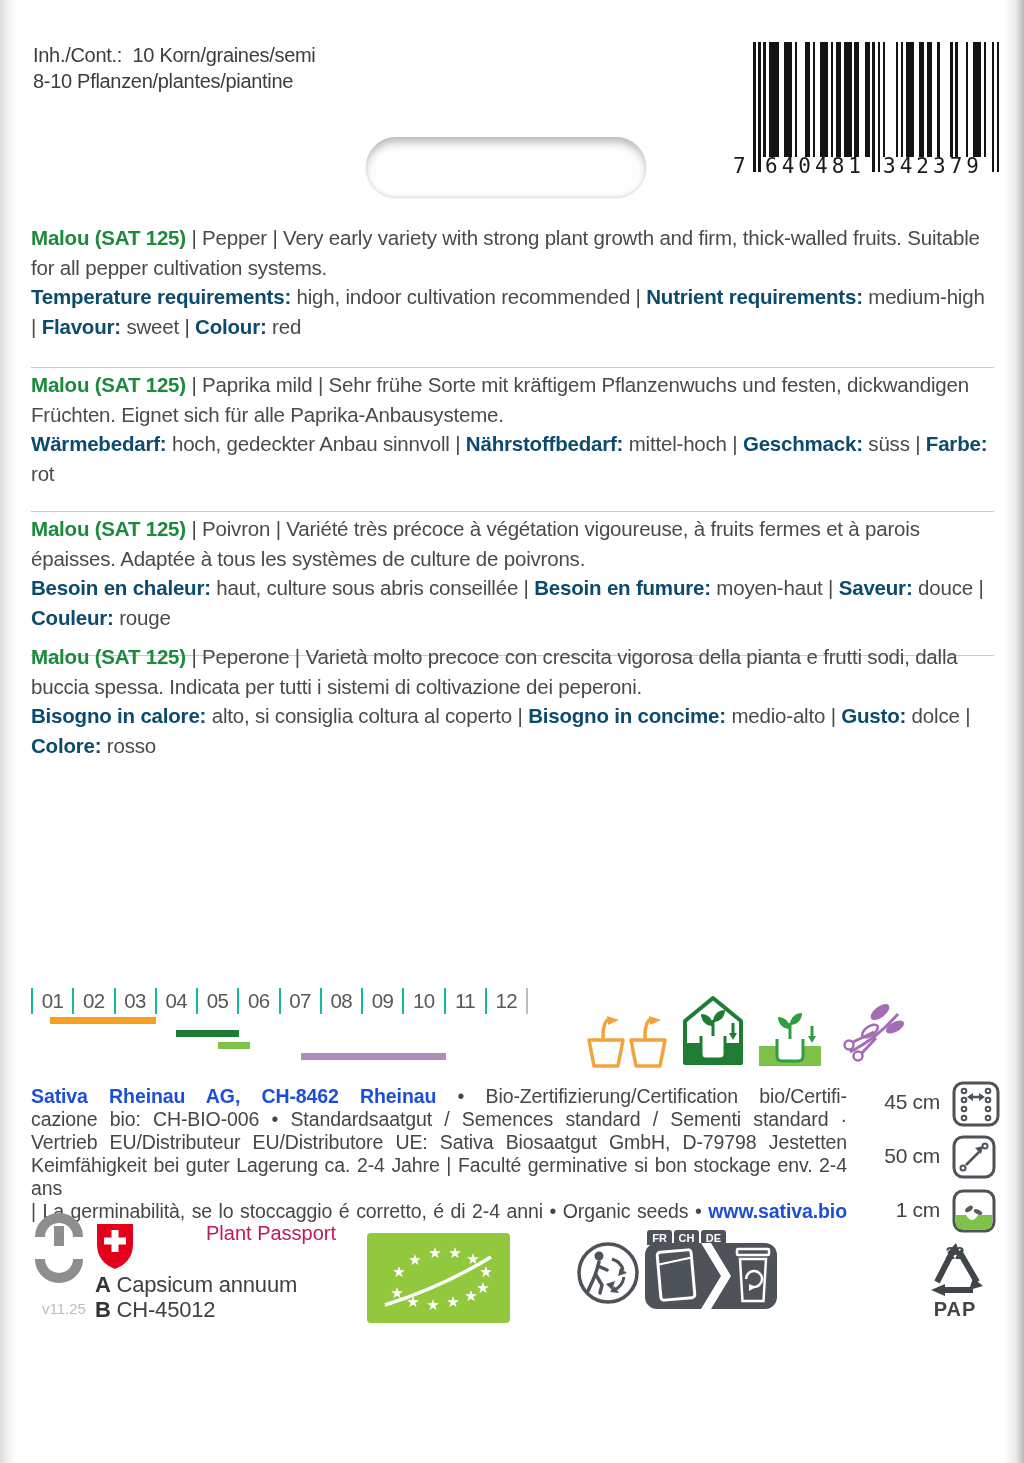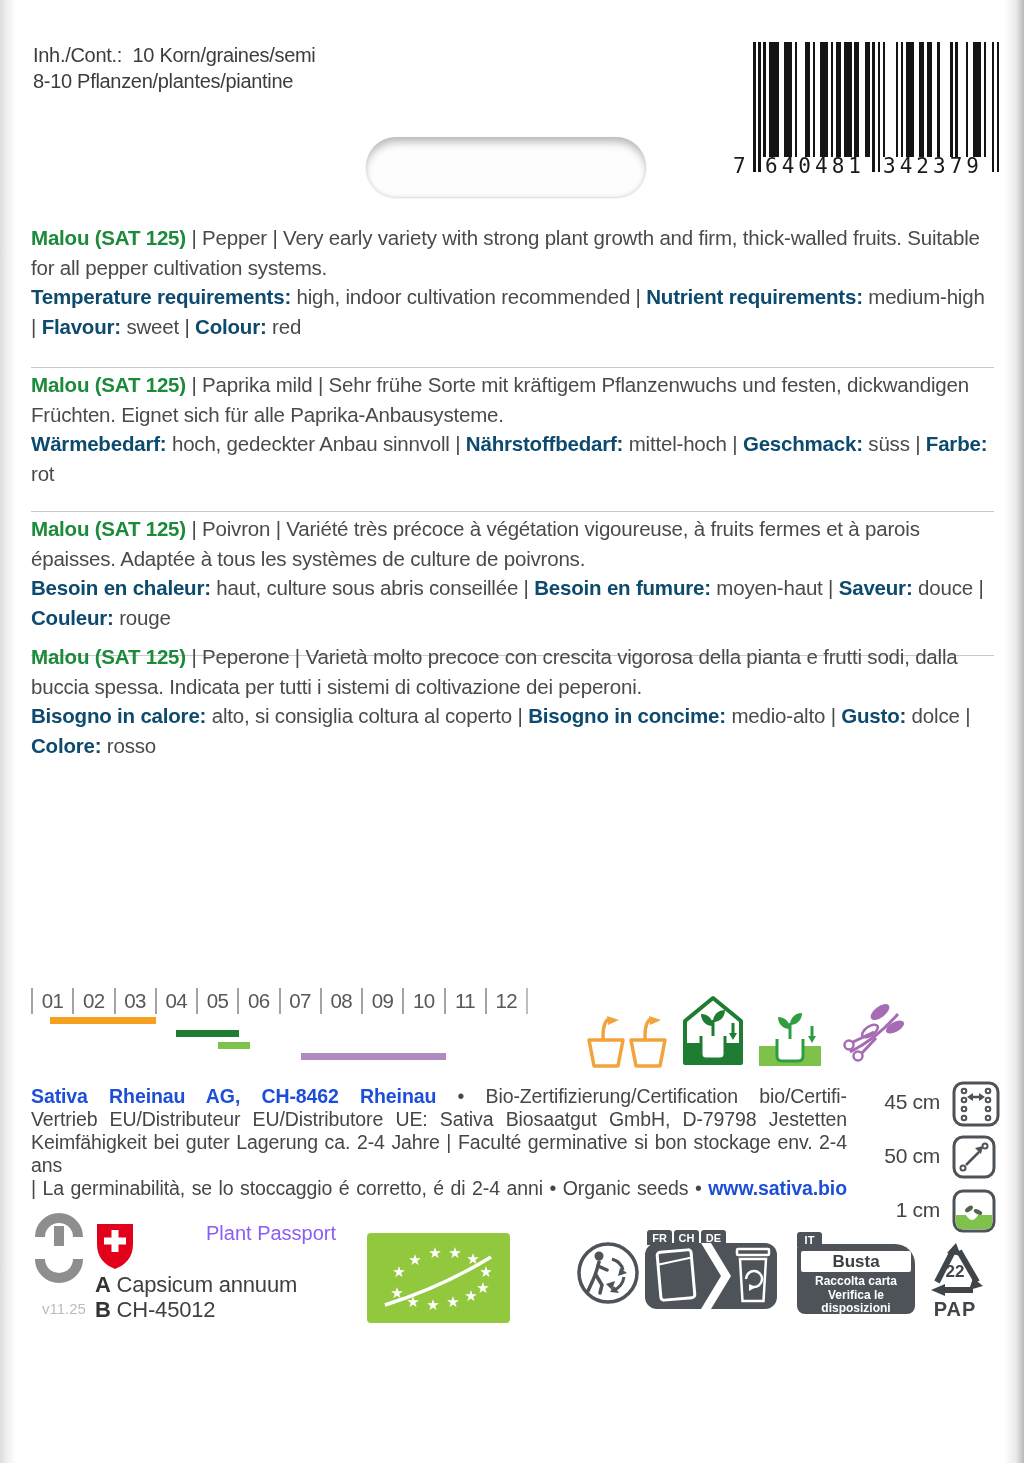--- a/index.html
+++ b/index.html
@@ -36,21 +36,21 @@
   
   .lang-block{position:absolute;left:31px;width:963px;font-size:20.5px;line-height:29.5px;
               letter-spacing:-0.2px;color:#4a4a4a;}
   .lang-block p{margin:0;}
   .lang-block .title{color:#1b8a3a;font-weight:bold;}
   .lang-block b{color:#0c4a6e;}
   .divider{position:absolute;left:31px;width:963px;height:1px;background:#c9c9c9;}
 
   
   #month-strip{position:absolute;left:31px;top:988px;width:497px;display:flex;height:26px;}
-  .mcell{flex:1;border-left:2px solid #a3a3a3;text-align:center;font-size:20.5px;line-height:25px;
+  .mcell{flex:1;border-left:2px solid #14b8a6;text-align:center;font-size:20.5px;line-height:25px;
          color:#57585a;letter-spacing:-0.5px;}
   .mcell:last-child{border-right:2px solid #bdbdbd;}
   .cal-bar{position:absolute;height:7px;}
 
   .act-icon{position:absolute;}
 
   
   #footer-text{position:absolute;left:31px;top:1085px;width:816px;font-size:19.5px;
                line-height:22.9px;color:#464646;letter-spacing:-0.1px;}
   .footer-line{text-align:justify;text-align-last:justify;}
@@ -58,39 +58,39 @@
 
   
   .meas-label{position:absolute;left:868px;width:72px;text-align:right;font-size:21px;
               color:#454545;letter-spacing:-0.3px;}
   .meas-icon{position:absolute;left:952px;}
 
   
   #sativa-logo{position:absolute;left:32px;top:1212px;}
   #version{position:absolute;left:42px;top:1300px;font-size:15px;color:#bcbcbc;}
   #swiss-shield{position:absolute;left:96px;top:1222px;}
-  #pp-title{position:absolute;left:206px;top:1222px;font-size:20px;color:#8b5cf6;}
+  #pp-title{position:absolute;left:206px;top:1222px;font-size:20px;color:#be185d;}
   .pp-line{position:absolute;left:95px;font-size:22px;color:#3f3f3f;letter-spacing:-0.2px;}
   .pp-line b{color:#333;}
   #eu-leaf{position:absolute;left:367px;top:1233px;}
   #triman{position:absolute;left:576px;top:1240px;}
   #infotri{position:absolute;left:645px;top:1230px;width:132px;height:80px;}
   .sort-tab{position:absolute;top:0;width:25px;height:15px;background:#4d5358;color:#fff;
             font-size:11px;font-weight:bold;text-align:center;line-height:16px;
             border-radius:3px 3px 0 0;}
   #infotri svg{position:absolute;left:0;top:13px;}
   #busta{position:absolute;left:797px;top:1232px;width:118px;height:82px;}
   #busta .sort-tab{left:0;}
   .busta-box{position:absolute;left:0;top:12px;width:118px;height:70px;background:#4d5358;
              border-radius:5px 20px 8px 8px;}
   .busta-band{margin:7px 4px 3px 4px;background:#fff;height:21px;border-radius:2px;
               color:#3b4044;font-weight:bold;font-size:17px;text-align:center;line-height:21px;}
   .busta-lines{color:#fff;font-weight:bold;font-size:12px;line-height:13.5px;text-align:center;}
   #pap{position:absolute;left:924px;top:1240px;width:64px;text-align:center;}
-  #pap-num{position:absolute;left:0;top:22px;width:62px;text-align:center;font-size:17px;
+  #pap-num{position:absolute;left:0;top:4px;width:62px;text-align:center;font-size:17px;
            font-weight:bold;color:#3f4548;}
   #pap-label{position:absolute;left:0;top:58px;width:62px;text-align:center;font-size:20px;
            font-weight:bold;color:#3f4548;letter-spacing:1px;}
 </style>
 </head>
 <body>
 
 <div id="sheet">
   <div class="edge-left"></div>
   <div class="edge-right"></div>
@@ -276,20 +276,21 @@
     <ellipse cx="55" cy="27" rx="10" ry="5" transform="rotate(-30 55 27)" fill="#A66BB5"></ellipse>
     <ellipse cx="30" cy="31" rx="9" ry="4.5" transform="rotate(-35 30 31)" fill="none" stroke="#A66BB5" stroke-width="2.5"></ellipse>
     <circle cx="9" cy="45" r="4.5" fill="none" stroke="#A66BB5" stroke-width="2.5"></circle>
     <circle cx="18" cy="56" r="4.5" fill="none" stroke="#A66BB5" stroke-width="2.5"></circle>
     <path d="M13 42 L34 32" stroke="#A66BB5" stroke-width="3"></path>
     <path d="M22 53 L36 38" stroke="#A66BB5" stroke-width="3"></path>
   </svg>
 
   <div id="footer-text">
     <div class="footer-line"><b>Sativa Rheinau AG, CH-8462 Rheinau</b><span> • Bio-Zertifizierung/Certification bio/Certifi-</span></div>
+    <div class="footer-line">cazione bio: CH-BIO-006 • Standardsaatgut / Semences standard / Sementi standard ·</div>
     <div class="footer-line">Vertrieb EU/Distributeur EU/Distributore UE: Sativa Biosaatgut GmbH, D-79798 Jestetten</div>
     <div class="footer-line">Keimfähigkeit bei guter Lagerung ca. 2-4 Jahre | Faculté germinative si bon stockage env. 2-4 ans</div>
     <div class="footer-line"><span>| La germinabilità, se lo stoccaggio é corretto, é di 2-4 anni • Organic seeds • </span><b>www.sativa.bio</b></div>
   </div>
 
   <div class="meas-label" style="top:1090px">45 cm</div>
   <svg class="meas-icon" style="top:1081px" width="48" height="46" viewBox="0 0 48 46">
     <rect x="2" y="2" width="44" height="42" rx="9" fill="#fff" stroke="#4D5358" stroke-width="3"></rect>
     <g fill="none" stroke="#4D5358" stroke-width="2">
       <circle cx="12" cy="10" r="2.3"></circle>
@@ -383,31 +384,20 @@
         <rect x="14" y="8" width="34" height="48" rx="3" fill="none" stroke="#fff" stroke-width="3"></rect>
         <path d="M15 20 L47 16" stroke="#fff" stroke-width="2"></path>
       </g>
       <rect x="92" y="6" width="32" height="6" rx="1" fill="none" stroke="#fff" stroke-width="2.5"></rect>
       <path d="M95 16 H121 L118.5 58 H97.5 Z" fill="none" stroke="#fff" stroke-width="2.5"></path>
       <path d="M101 36 A8 8 0 1 1 108 44" fill="none" stroke="#fff" stroke-width="2.5"></path>
       <path d="M104 41 L111 44 L104 48 Z" fill="#fff"></path>
     </svg>
   </div>
 
-  <div id="busta">
-    <span class="sort-tab">IT</span>
-    <div class="busta-box">
-      <div class="busta-band">Busta</div>
-      <div class="busta-lines">
-        <div>Raccolta carta</div>
-        <div>Verifica le disposizioni</div>
-        <div>del tuo Comune</div>
-      </div>
-    </div>
-  </div>
 
   <div id="pap">
     <svg width="62" height="58" viewBox="0 0 62 58">
       <path d="M34 11 L52 42" fill="none" stroke="#3F4548" stroke-width="6"></path>
       <polygon points="48,38 58,46 44,50" fill="#3F4548"></polygon>
       <path d="M48 50 L16 50" fill="none" stroke="#3F4548" stroke-width="6"></path>
       <polygon points="20,44 6,50 20,56" fill="#3F4548"></polygon>
       <path d="M12 42 L28 11" fill="none" stroke="#3F4548" stroke-width="6"></path>
       <polygon points="22,13 31,3 36,16" fill="#3F4548"></polygon>
     </svg>

